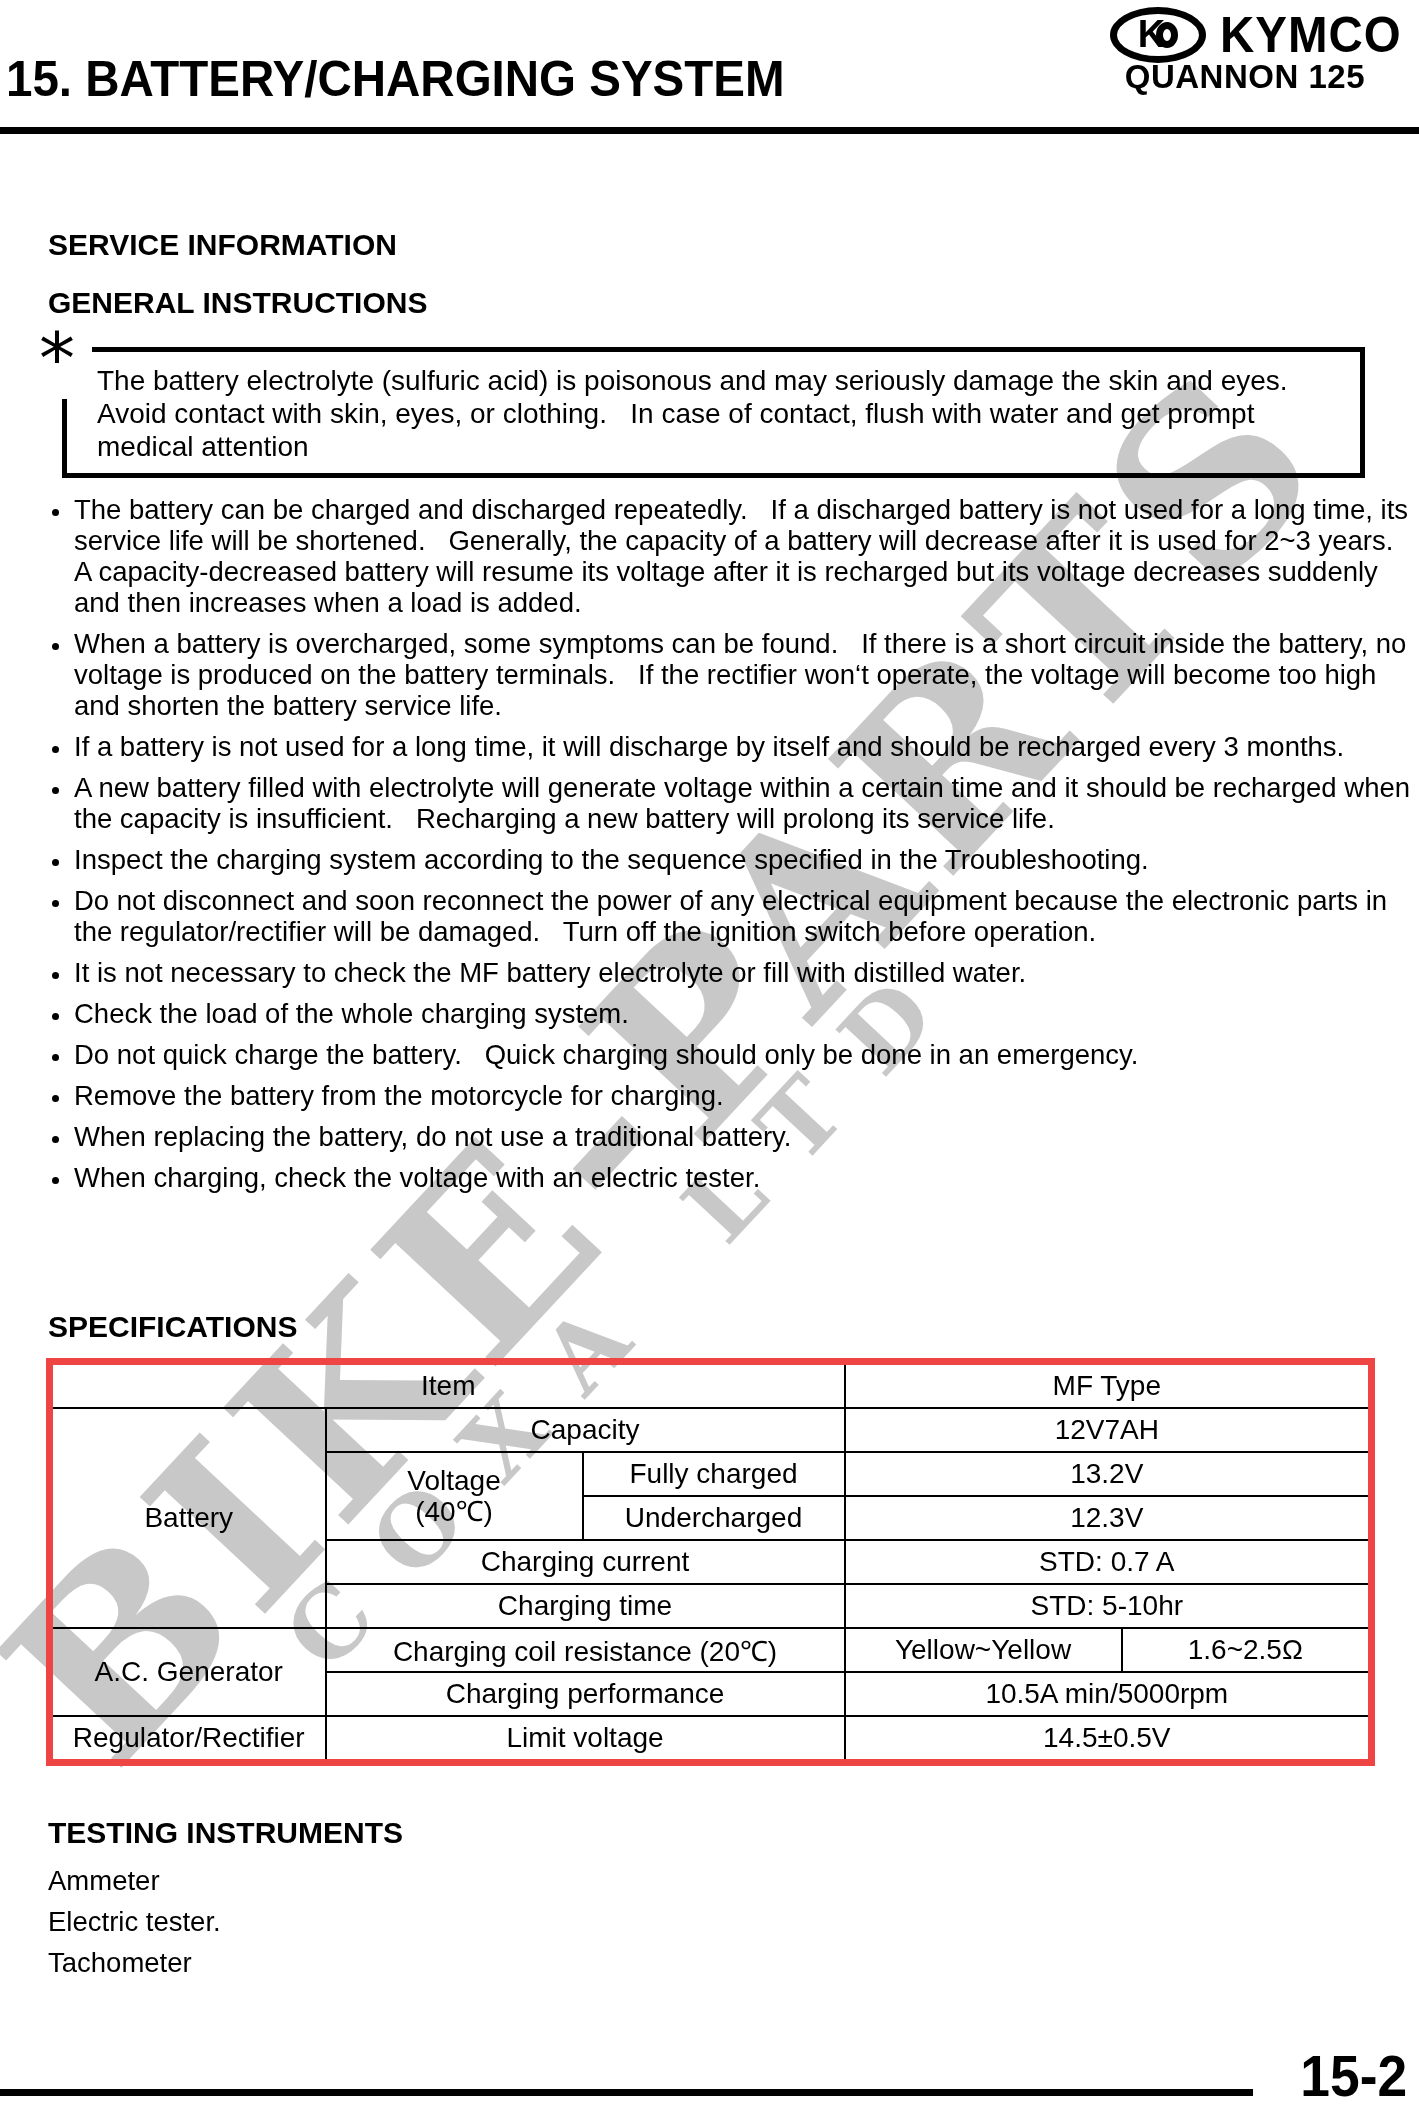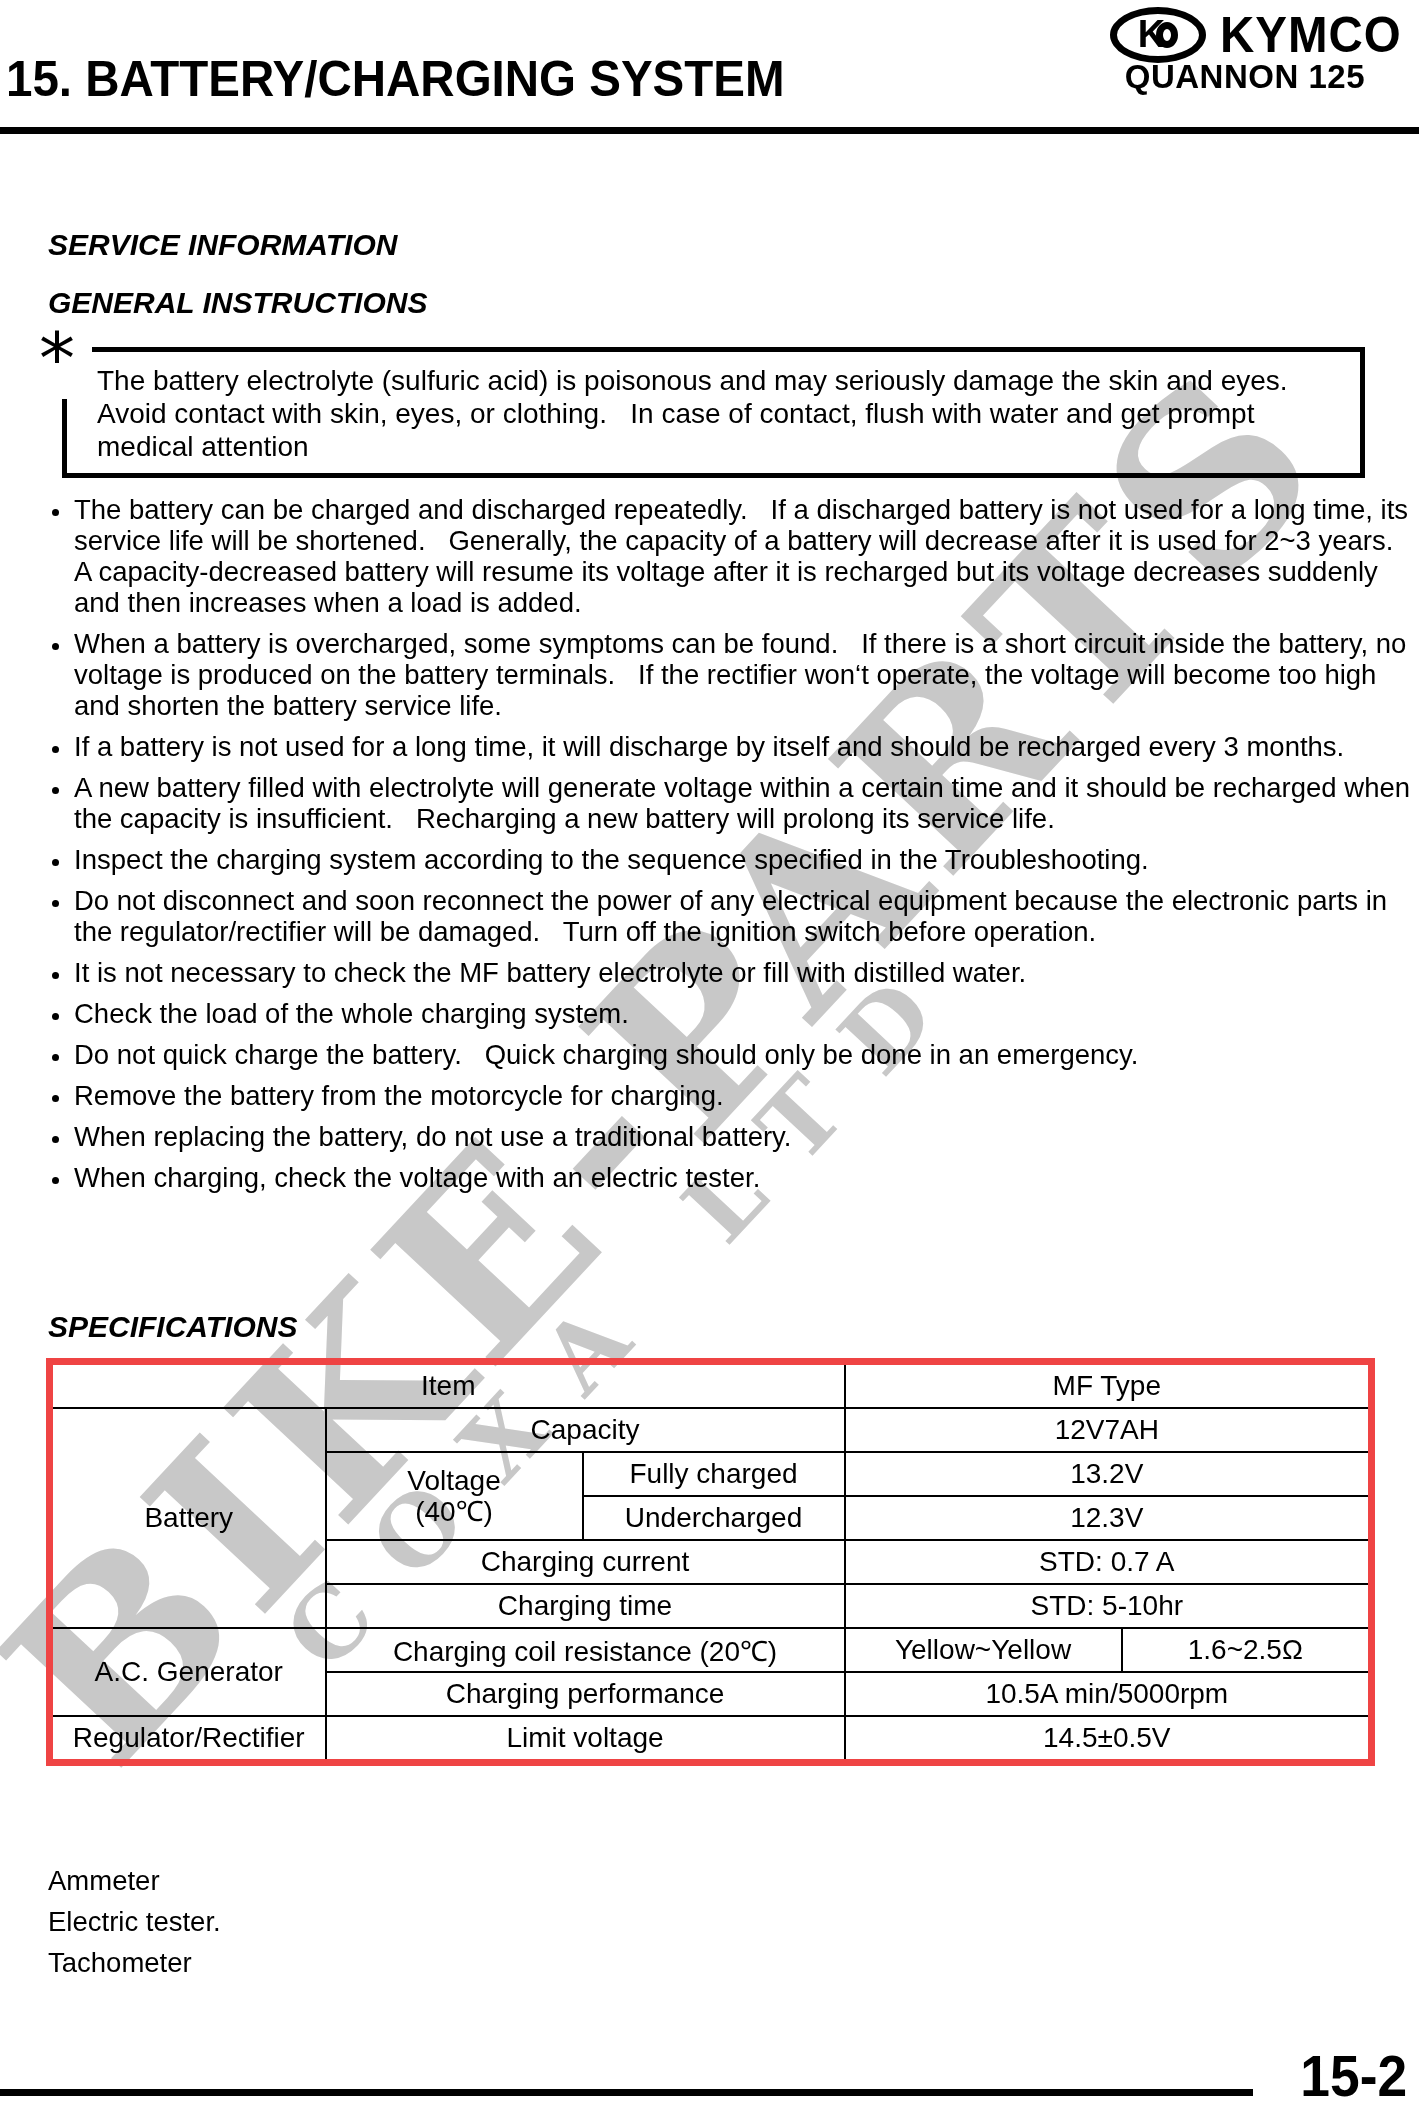--- a/index.html
+++ b/index.html
@@ -17,21 +17,21 @@
   .title{position:absolute;top:50px;left:6px;margin:0;font-size:50px;font-weight:bold;
          letter-spacing:0px;transform:scaleX(0.95);transform-origin:left center;white-space:nowrap;}
   .logo{position:absolute;top:6px;right:8px;display:flex;align-items:center;gap:14px;}
   .logo-mark{width:96px;height:56px;border:7px solid #000;border-radius:50%;
              display:flex;align-items:center;justify-content:center;box-sizing:border-box;}
   .logo-k{font-size:38px;font-weight:900;line-height:1;margin-top:-2px;}
   .logo-ring{width:22px;height:26px;border:7px solid #000;border-radius:50%;margin-left:-9px;box-sizing:border-box;}
   .brand{font-size:50px;font-weight:900;letter-spacing:1px;transform:scaleX(0.95);transform-origin:left center;}
   .model{position:absolute;top:58px;right:54px;font-size:33px;font-weight:bold;letter-spacing:0.5px;}
   .title-rule{position:absolute;top:127px;left:0;width:1419px;height:7px;background:#000;}
-  h2{margin:0;font-size:30px;font-weight:bold;letter-spacing:0px;font-style:italic;}
+  h2{margin:0;font-size:30px;font-weight:bold;letter-spacing:0px;}
   .h-si{position:absolute;top:228px;left:48px;}
   .h-gi{position:absolute;top:286px;left:48px;}
   
   .warnbox{position:absolute;top:347px;left:62px;width:1303px;height:131px;border:5px solid #000;
            box-sizing:border-box;}
   .corner-mask{position:absolute;left:-5px;top:-5px;width:30px;height:52px;background:#fff;}
   .asterisk{position:absolute;left:-28px;top:-30px;font-size:72px;line-height:1;
             font-family:"DejaVu Sans",sans-serif;background:transparent;}
   .warn-text{margin:0;padding:12px 18px 0 30px;font-size:28px;line-height:33px;white-space:pre-wrap;}
   
@@ -162,20 +162,21 @@
         <td class="b-b4" colspan="2">10.5A min/5000rpm</td>
       </tr>
       <tr>
         <td class="last b-r3">Regulator/Rectifier</td>
         <td class="last b-r3" colspan="2">Limit voltage</td>
         <td class="last" colspan="2">14.5±0.5V</td>
       </tr>
     </tbody>
       </table>
 
+    <h2 class="h-ti">TESTING INSTRUMENTS</h2>
     <div class="ti-list">
       <div class="ti-item">Ammeter</div>
       <div class="ti-item">Electric tester.</div>
       <div class="ti-item">Tachometer</div>
     </div>
 
     <div class="bottom-rule"></div>
     <div class="pageno">15-2</div>
 
   </div>

